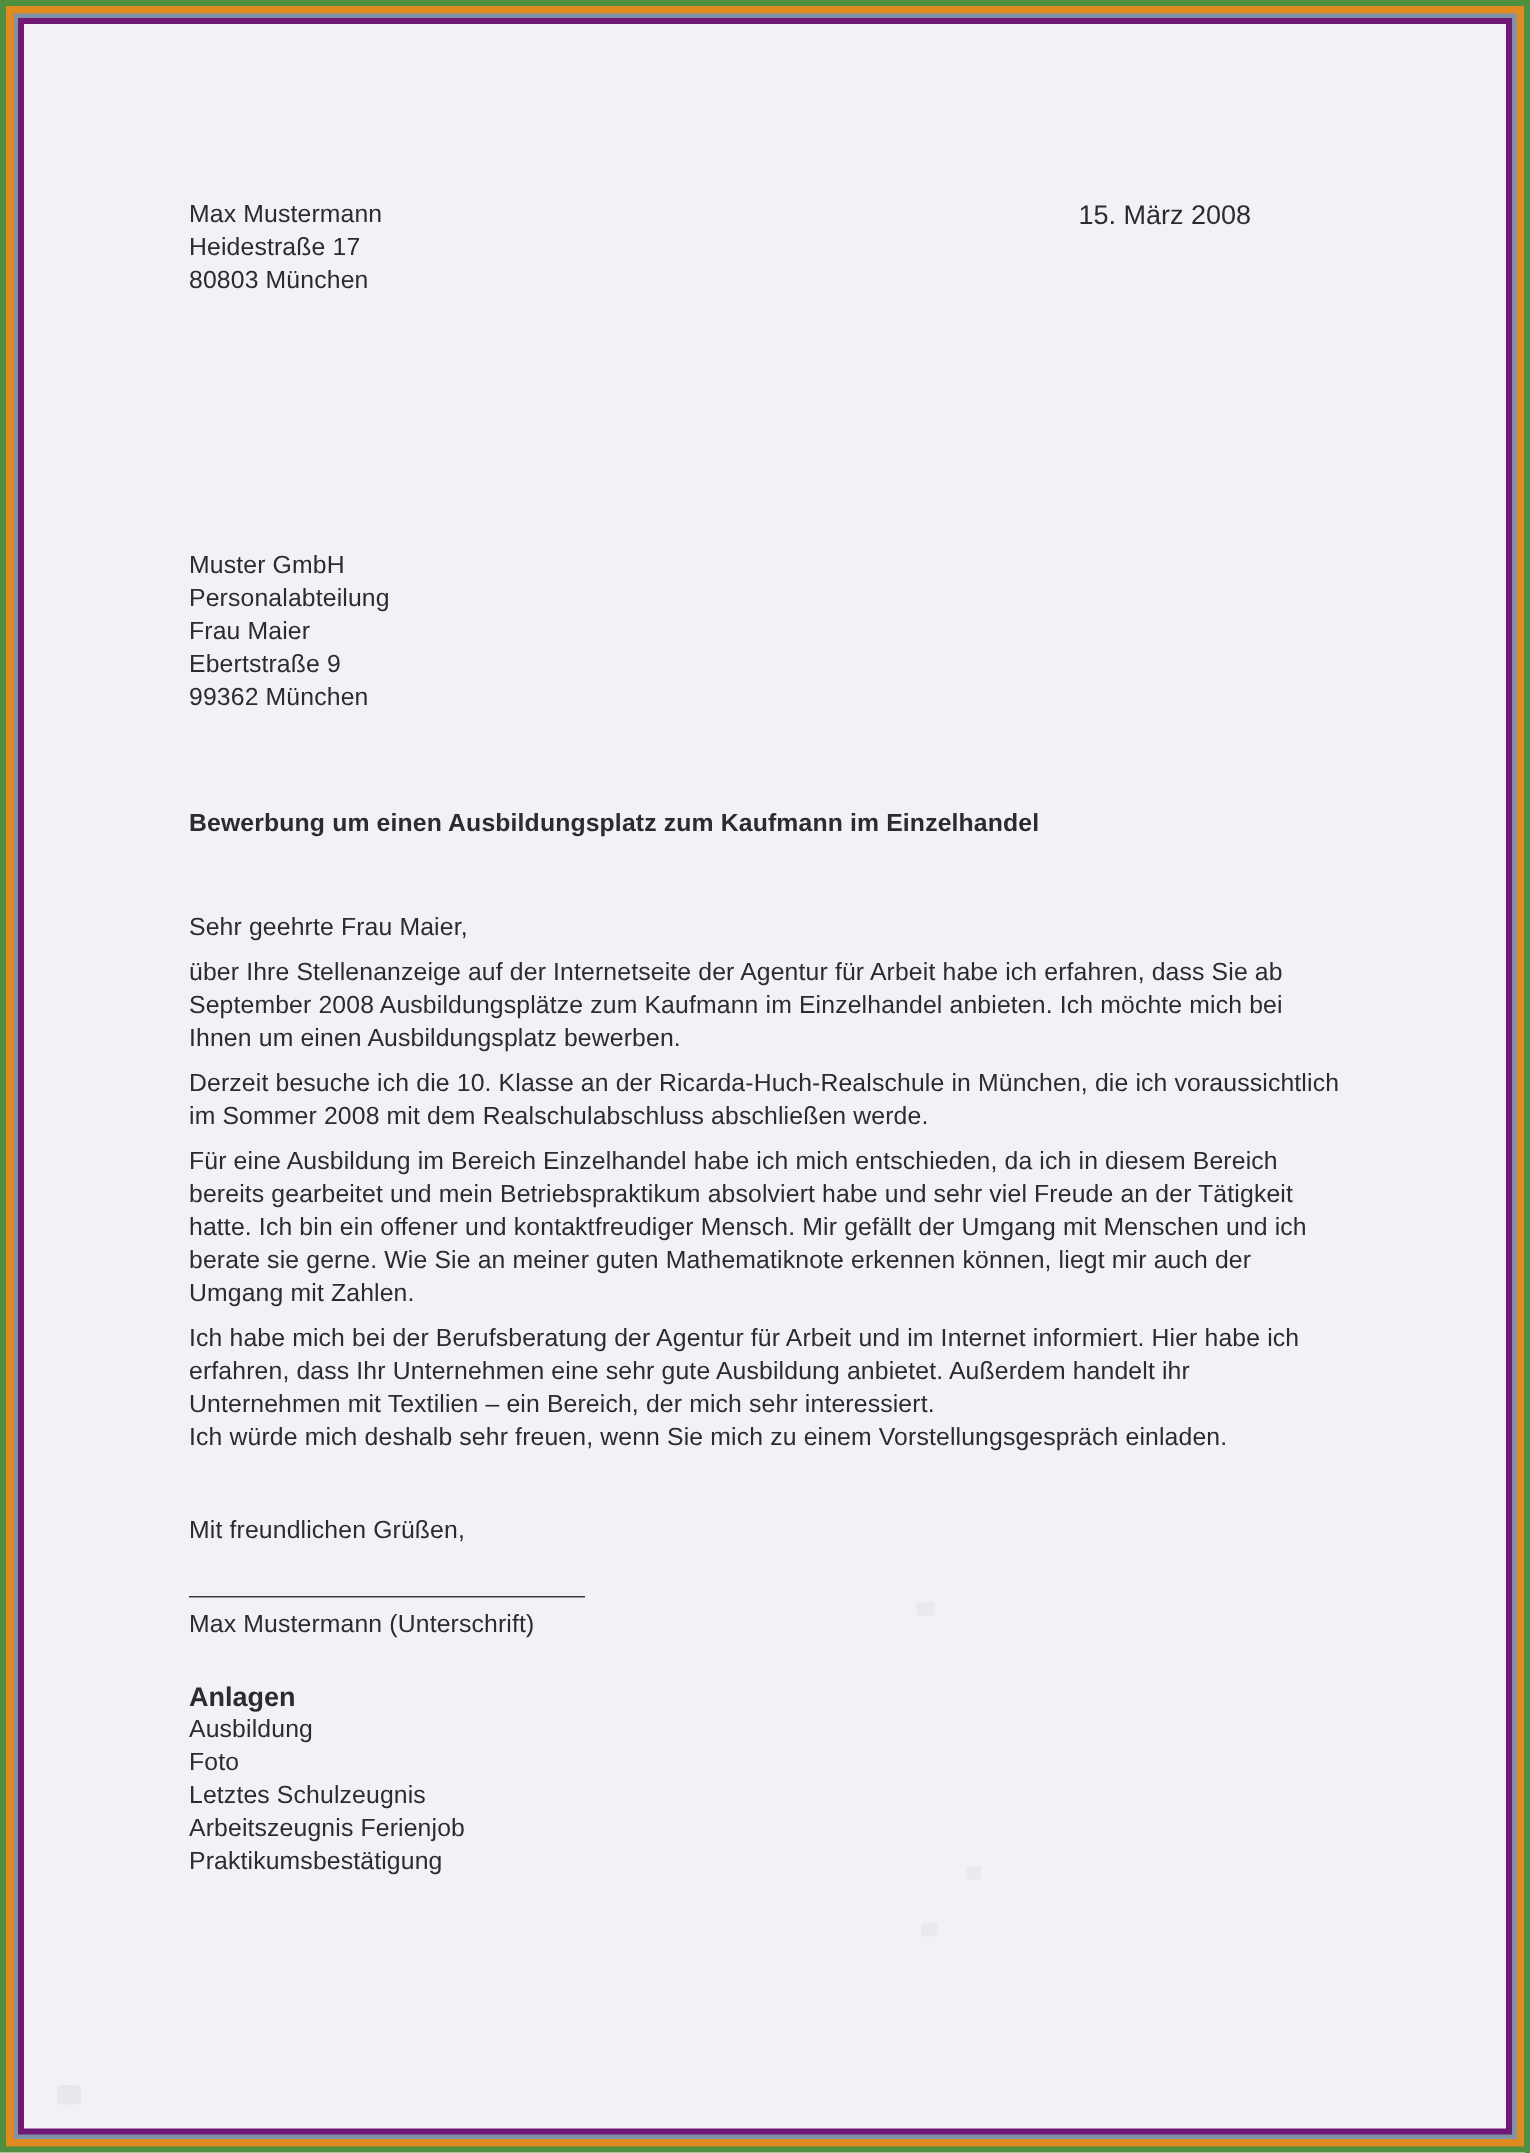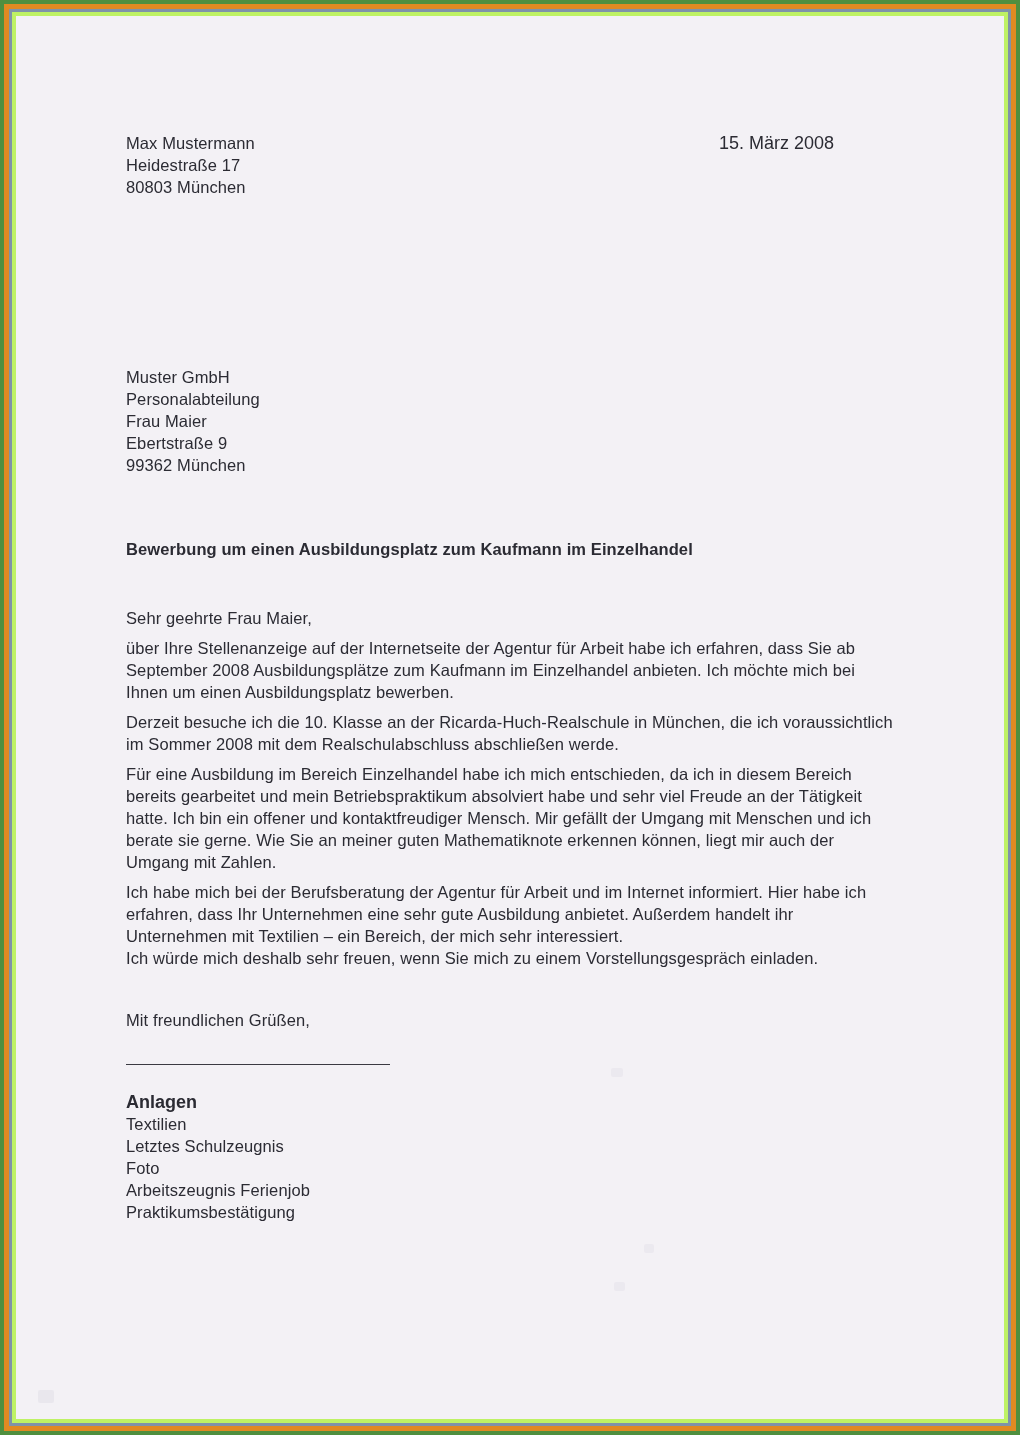--- a/index.html
+++ b/index.html
@@ -34,21 +34,21 @@
     width: 100%;
     height: 100%;
     box-sizing: border-box;
     background: #7f93a8;           
     padding: 3px;
   }
   #frame-cyan {
     width: 100%;
     height: 100%;
     box-sizing: border-box;
-    background: #bef264;           
+    background: #701a75;           
     padding: 4px;
     text-decoration: underline;
   }
 
   
   #page {
     position: relative;
     width: 100%;
     height: 100%;
     box-sizing: border-box;
@@ -175,27 +175,28 @@
             <div class="para para-line">über Ihre Stellenanzeige auf der Internetseite der Agentur für Arbeit habe ich erfahren, dass Sie ab September 2008 Ausbildungsplätze zum Kaufmann im Einzelhandel anbieten. Ich möchte mich bei Ihnen um einen Ausbildungsplatz bewerben.</div>
             <div class="para para-line">Derzeit besuche ich die 10. Klasse an der Ricarda-Huch-Realschule in München, die ich voraussichtlich im Sommer 2008 mit dem Realschulabschluss abschließen werde.</div>
             <div class="para para-line">Für eine Ausbildung im Bereich Einzelhandel habe ich mich entschieden, da ich in diesem Bereich bereits gearbeitet und mein Betriebspraktikum absolviert habe und sehr viel Freude an der Tätigkeit hatte. Ich bin ein offener und kontaktfreudiger Mensch. Mir gefällt der Umgang mit Menschen und ich berate sie gerne. Wie Sie an meiner guten Mathematiknote erkennen können, liegt mir auch der Umgang mit Zahlen.</div>
             <div class="para para-line">Ich habe mich bei der Berufsberatung der Agentur für Arbeit und im Internet informiert. Hier habe ich erfahren, dass Ihr Unternehmen eine sehr gute Ausbildung anbietet. Außerdem handelt ihr Unternehmen mit Textilien – ein Bereich, der mich sehr interessiert.
 Ich würde mich deshalb sehr freuen, wenn Sie mich zu einem Vorstellungsgespräch einladen.</div>
 
             <div class="closing plain-line">Mit freundlichen Grüßen,</div>
 
             <div class="signature-block">
               <div class="sig-rule"></div>
+              <div class="plain-line">Max Mustermann (Unterschrift)</div>
             </div>
 
             <div class="attachments">
               <div class="attachments-title">Anlagen</div>
-              <div class="list-line">Textilien</div>
+              <div class="list-line">Ausbildung</div>
+              <div class="list-line">Foto</div>
               <div class="list-line">Letztes Schulzeugnis</div>
-              <div class="list-line">Foto</div>
               <div class="list-line">Arbeitszeugnis Ferienjob</div>
               <div class="list-line">Praktikumsbestätigung</div>
             </div>
 
           </div>
 
           <div class="smudge" id="smudge-corner"></div>
           <div class="smudge" id="smudge-mid-a"></div>
           <div class="smudge" id="smudge-mid-b"></div>
           <div class="smudge" id="smudge-mid-c"></div>

